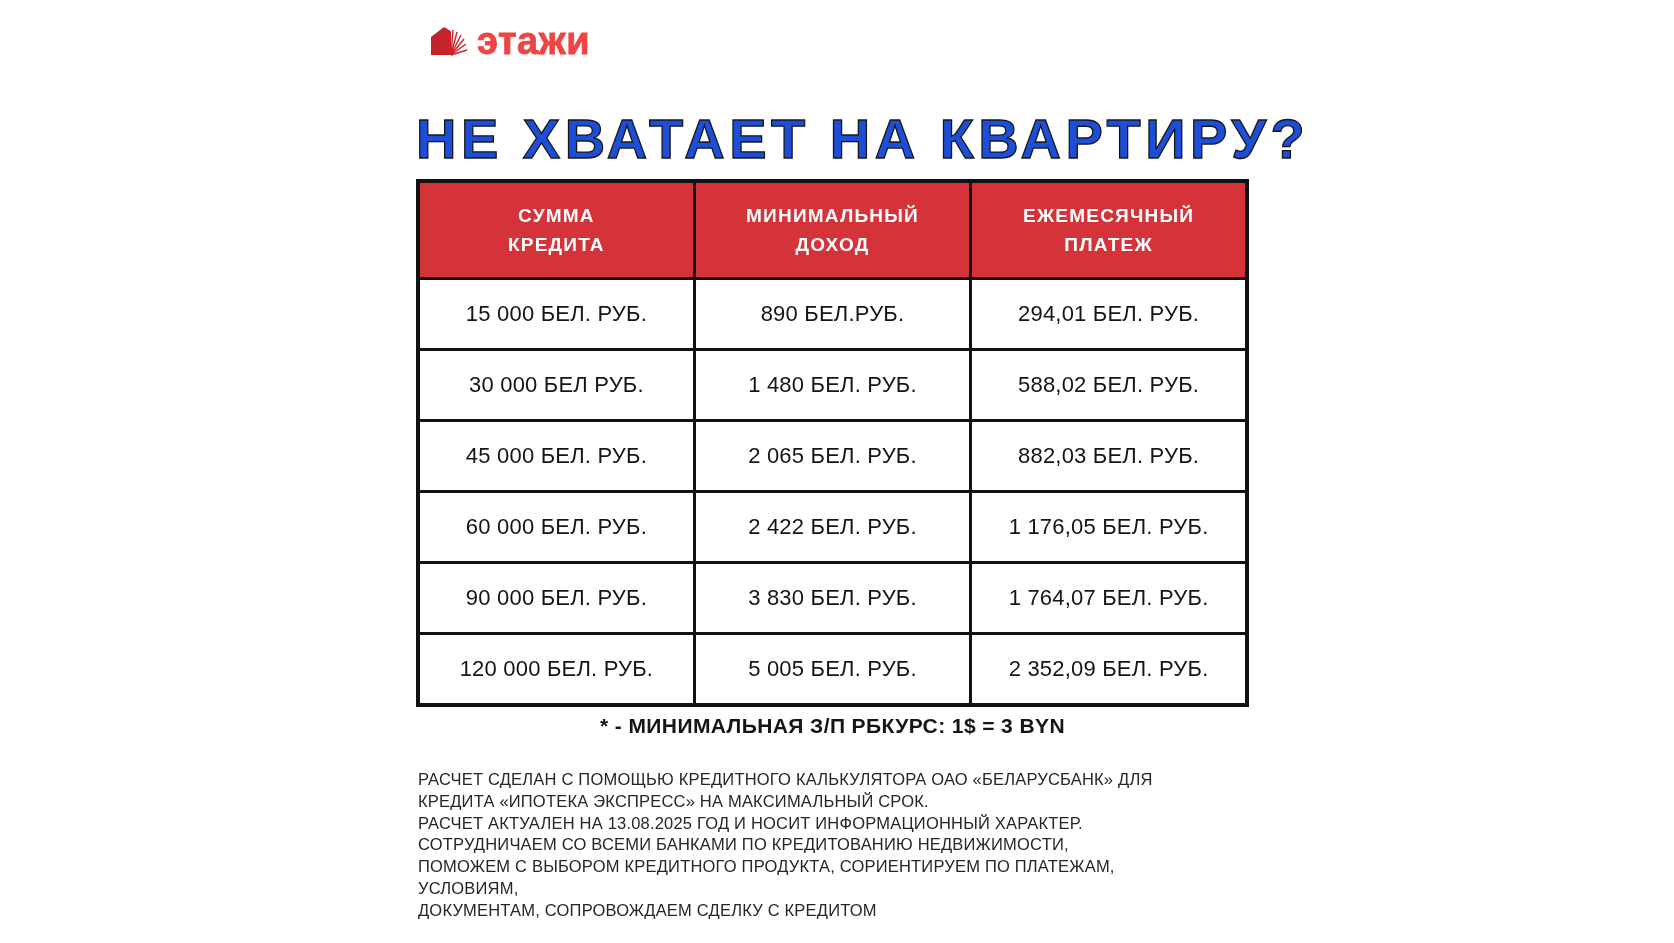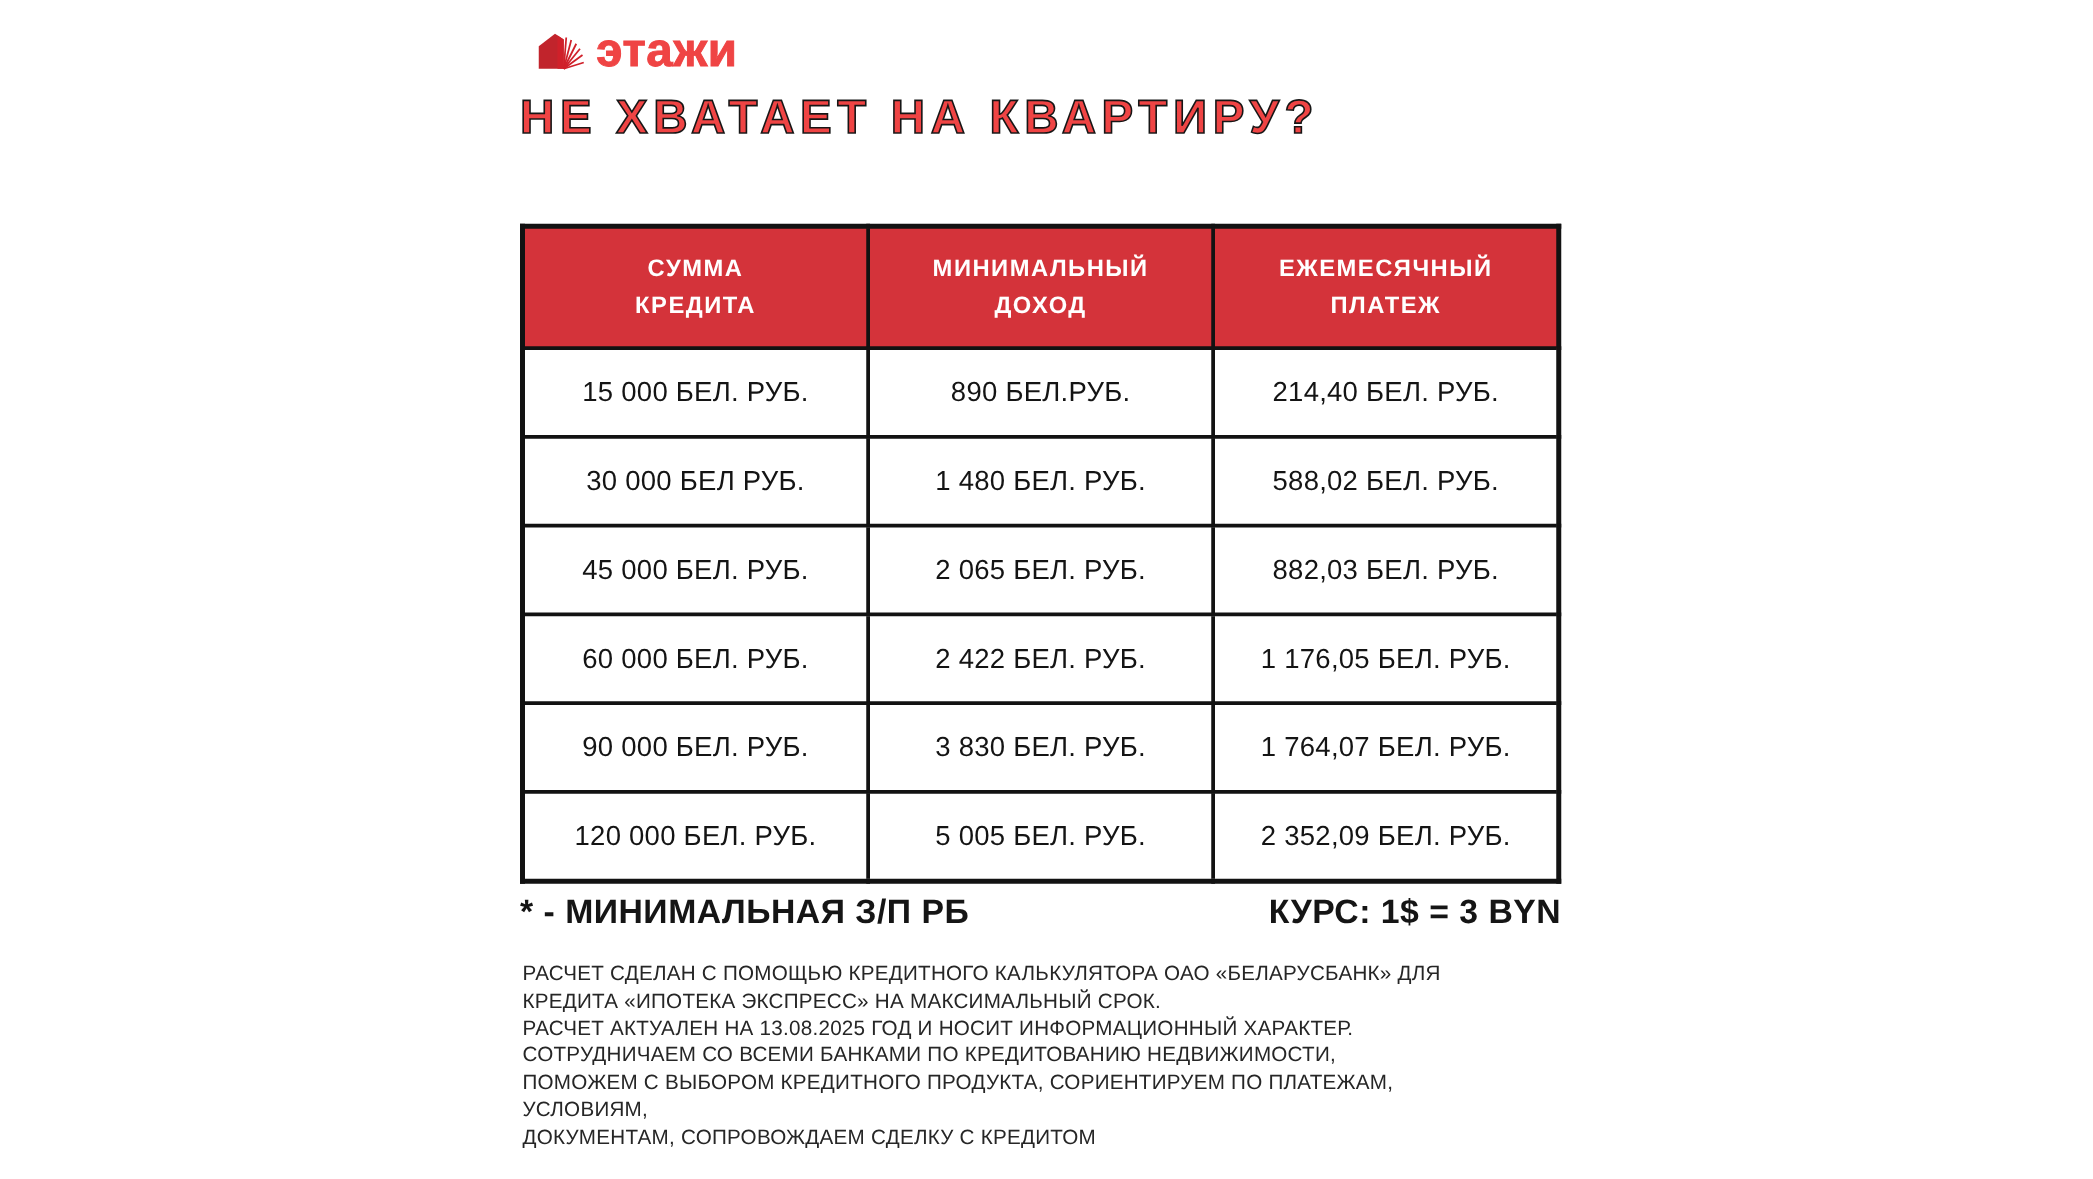--- a/index.html
+++ b/index.html
@@ -35,27 +35,27 @@
   .logo-text {
     font-size: 38px;
     font-weight: 800;
     letter-spacing: 0.5px;
     line-height: 1;
     -webkit-text-stroke: 0.8px currentColor;
   }
   
   .title {
     position: absolute;
-    top: 73px;
+    top: 106px;
     left: 0;
     width: 833px;
-    font-size: 38px;
+    font-size: 56px;
     font-weight: 800;
     letter-spacing: 4.5px;
-    color: #ef4444;
+    color: #1d4ed8;
     white-space: nowrap;
     -webkit-text-stroke: 1.3px #161616;
   }
   
   .credit-table {
     position: absolute;
     top: 179px;
     left: 0;
     width: 833px;
     border-collapse: collapse;
@@ -85,23 +85,23 @@
     text-align: center;
     vertical-align: middle;
   }
   
   .footnote-row {
     position: absolute;
     top: 714px;
     left: 0;
     width: 833px;
     display: flex;
-    justify-content: space-between;
+    justify-content: center;
     align-items: baseline;
-    font-size: 27px;
+    font-size: 21px;
     font-weight: 700;
     letter-spacing: 0.4px;
     color: #151515;
   }
   
   .disclaimer {
     position: absolute;
     top: 769px;
     left: 2px;
     width: 833px;
@@ -144,21 +144,21 @@
           <th style="background-color: rgb(212, 51, 58);">МИНИМАЛЬНЫЙ
 ДОХОД</th>
           <th style="background-color: rgb(212, 51, 58);">ЕЖЕМЕСЯЧНЫЙ
 ПЛАТЕЖ</th>
         </tr>
       </thead>
       <tbody>
         <tr>
           <td>15 000 БЕЛ. РУБ.</td>
           <td>890 БЕЛ.РУБ.</td>
-          <td>214,40 БЕЛ. РУБ.</td>
+          <td>294,01 БЕЛ. РУБ.</td>
         </tr>
         <tr>
           <td>30 000 БЕЛ РУБ.</td>
           <td>1 480 БЕЛ. РУБ.</td>
           <td>588,02 БЕЛ. РУБ.</td>
         </tr>
         <tr>
           <td>45 000 БЕЛ. РУБ.</td>
           <td>2 065 БЕЛ. РУБ.</td>
           <td>882,03 БЕЛ. РУБ.</td>

